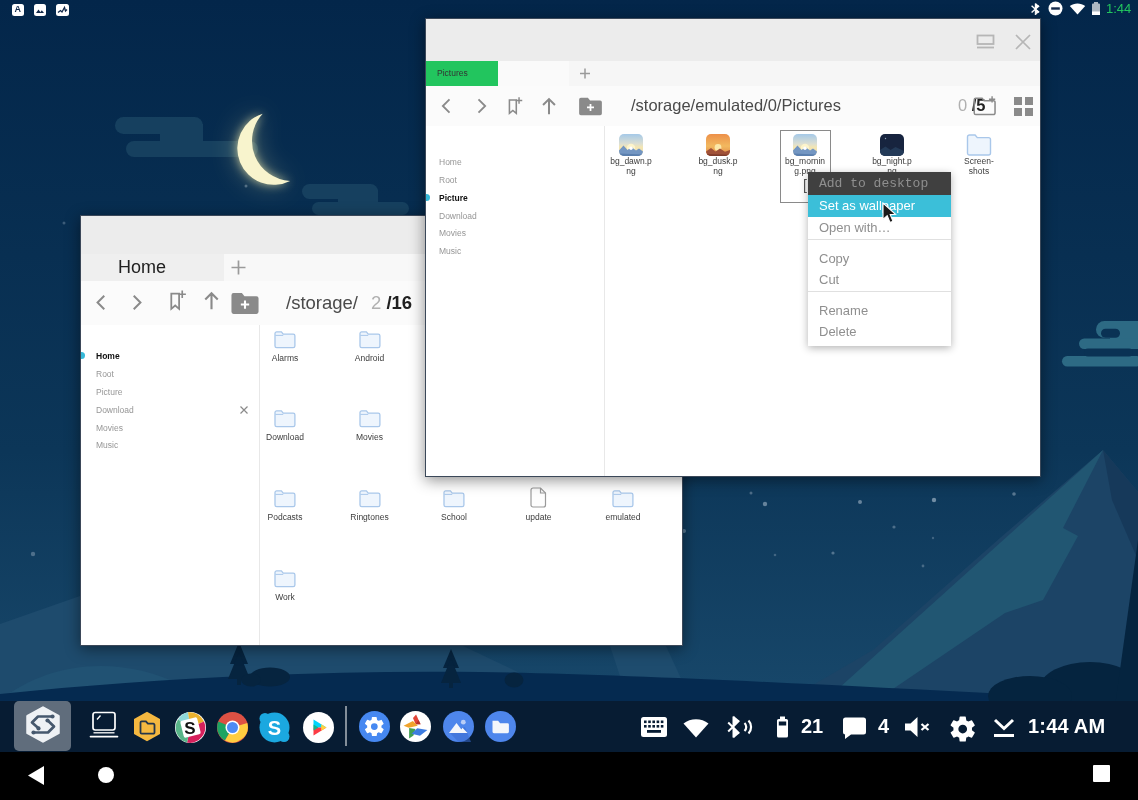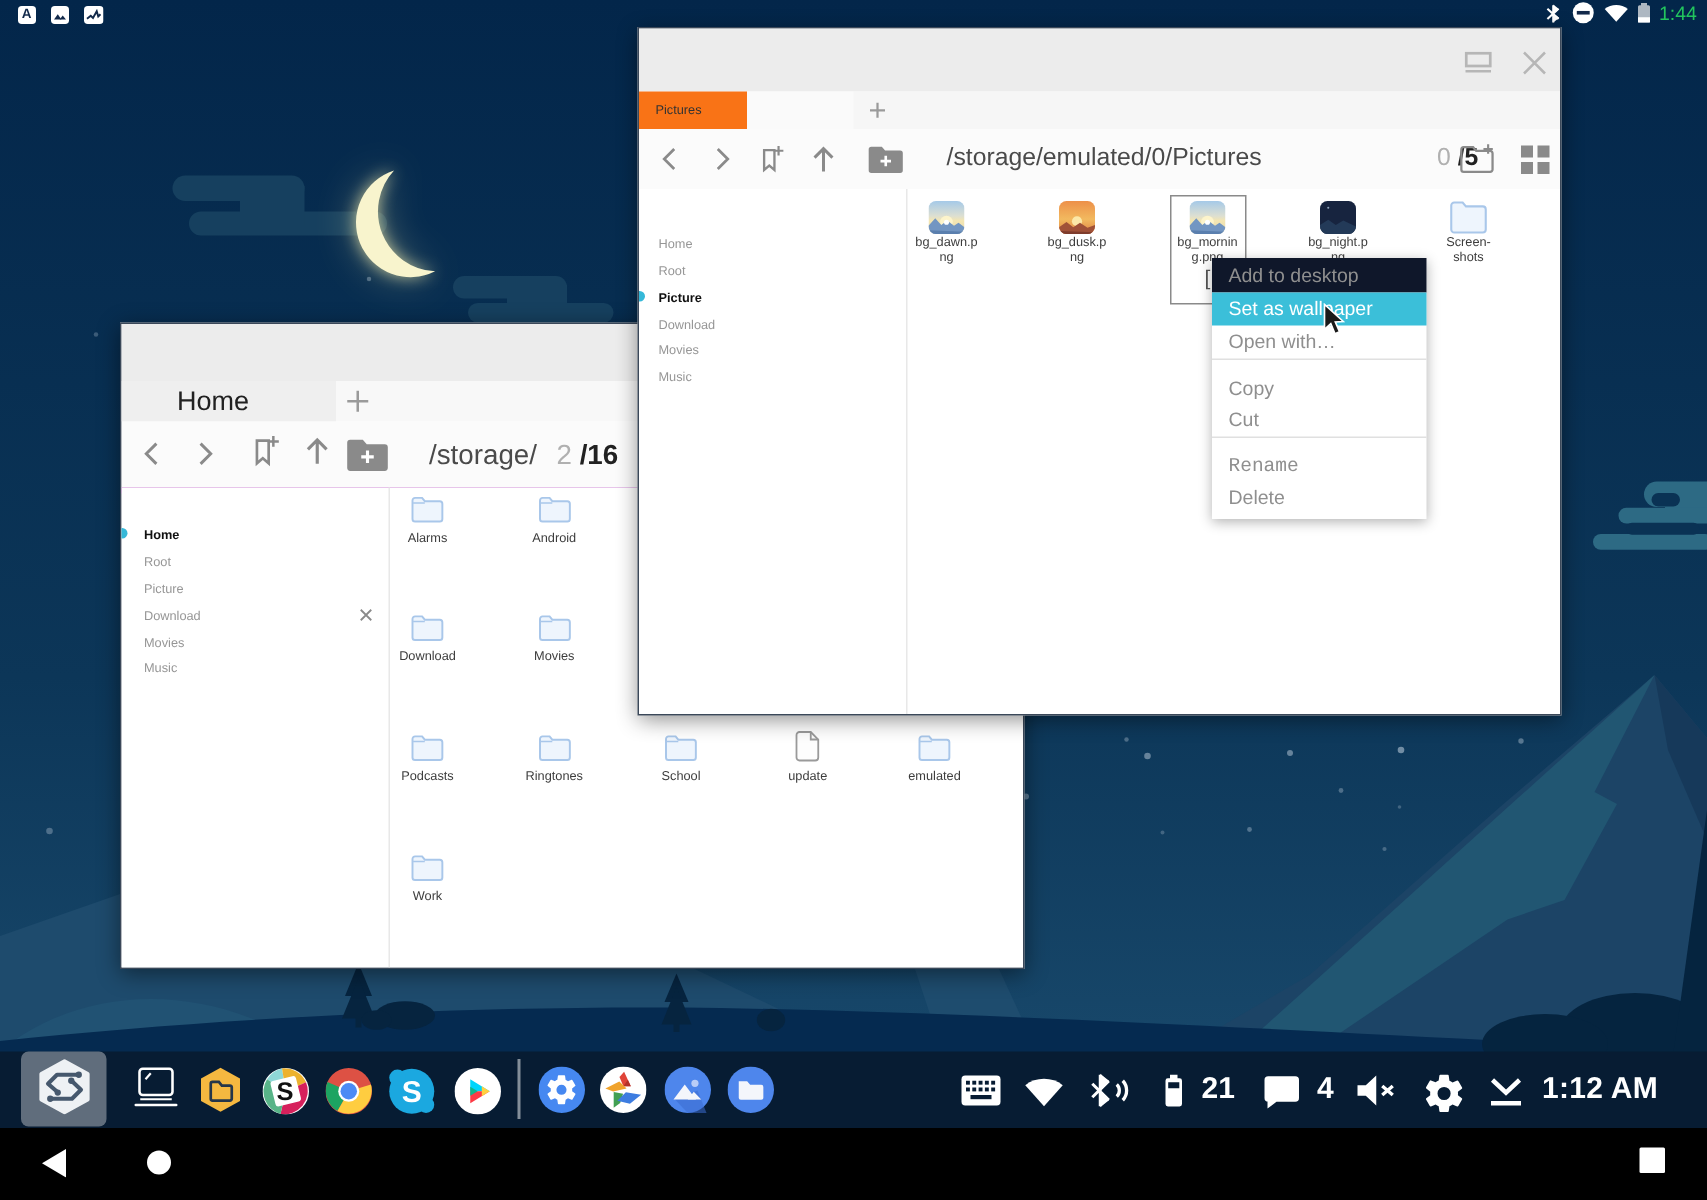--- a/index.html
+++ b/index.html
@@ -245,21 +245,21 @@
   <div class="titlebar" style="height:42px;">
     <svg class="abs" style="left:550px;top:15px;" width="19" height="15" viewBox="0 0 19 15">
           <rect x="1.5" y="1.5" width="16" height="8.5" fill="none" stroke="#b6b6b6" stroke-width="1.8"></rect>
           <path d="M1 13.5 h17" stroke="#b6b6b6" stroke-width="1.8"></path>
         </svg>
     <svg class="abs" style="left:588px;top:14px;" width="18" height="18" viewBox="0 0 18 18">
           <path d="M2 2 L16 16 M16 2 L2 16" stroke="#b6b6b6" stroke-width="1.7"></path>
         </svg>
   </div>
   <div class="tabbar" style="top:42px;height:25px;background:#f6f6f6;">
-    <div class="abs" style="left:0;top:0;width:72px;height:25px;background:#f97316;color:#333;font-size:8.5px;line-height:25px;padding-left:11px;box-sizing:border-box;">Pictures</div>
+    <div class="abs" style="left:0;top:0;width:72px;height:25px;background:#22c55e;color:#333;font-size:8.5px;line-height:25px;padding-left:11px;box-sizing:border-box;">Pictures</div>
     <div class="abs" style="left:72px;top:0;width:71px;height:25px;background:#fafafa;"></div>
     <svg class="abs" style="left:150px;top:0;" width="18" height="25" viewBox="0 0 18 25">
           <path d="M9 7.5v10M4 12.5h10" stroke="#9a9a9a" stroke-width="1.5"></path>
         </svg>
   </div>
   <div class="toolbar" style="top:67px;height:40px;">
     <svg class="abs" style="left:11px;top:10px;" width="20" height="20" viewBox="0 0 24 24">
           <path d="M15 4 L7 12 L15 20" fill="none" stroke="#8a8a8a" stroke-width="2.2"></path>
         </svg>
     <svg class="abs" style="left:45px;top:10px;" width="20" height="20" viewBox="0 0 24 24">
@@ -361,30 +361,30 @@
     <div class="glabel" style="left:180px;top:31px;width:50px;font-size:8.5px;">bg_dawn.p<br>ng</div>
     <div class="glabel" style="left:267px;top:31px;width:50px;font-size:8.5px;">bg_dusk.p<br>ng</div>
     <div class="glabel" style="left:354px;top:31px;width:50px;font-size:8.5px;">bg_mornin<br>g.png</div>
     <div class="glabel" style="left:441px;top:31px;width:50px;font-size:8.5px;">bg_night.p<br>ng</div>
     <div class="glabel" style="left:528px;top:31px;width:50px;font-size:8.5px;">Screen-<br>shots</div>
   </div>
 </div>
 
 <div class="abs" style="left:803px;top:177px;font-size:14px;color:#555;">[</div>
 <div class="abs" id="ctxmenu" style="left:808px;top:172px;width:143px;background:#fff;box-shadow:0 2px 8px rgba(0,0,0,.3);font-size:13px;color:#8f8f8f;">
-  <div style="height:23px;line-height:23px;padding-left:11px;background:#0f172a;">Add to desktop</div>
+  <div style="height:23px;line-height:23px;padding-left:11px;background:#404040;font-family:Liberation Mono, monospace;">Add to desktop</div>
   <div style="height:21.5px;line-height:21.5px;padding-left:11px;background:#3bbfd9;color:#fff;">Set as wallpaper</div>
   <div style="height:22px;line-height:22px;padding-left:11px;">Open with…</div>
   <div style="height:1px;background:#e0e0e0;"></div>
   <div style="height:8px;"></div>
   <div style="height:21.5px;line-height:21.5px;padding-left:11px;">Copy</div>
   <div style="height:21.5px;line-height:21.5px;padding-left:11px;">Cut</div>
   <div style="height:1px;background:#e0e0e0;"></div>
   <div style="height:8px;"></div>
-  <div style="height:21.5px;line-height:21.5px;padding-left:11px;font-family:Liberation Mono, monospace;">Rename</div>
+  <div style="height:21.5px;line-height:21.5px;padding-left:11px;">Rename</div>
   <div style="height:21.5px;line-height:21.5px;padding-left:11px;">Delete</div>
   <div style="height:3px;"></div>
 </div>
 <svg class="abs" style="left:882px;top:202px;" width="15" height="22" viewBox="0 0 15 22">
       <path d="M1 1 L1 17.5 L5.2 13.7 L8 20.5 L11 19.2 L8.2 12.6 L13.5 12.3 Z" fill="#1a1a1a" stroke="#fff" stroke-width="1.1"></path>
     </svg>
 
 <div class="abs" id="taskbar" style="left:0;top:701px;width:1138px;height:51px;background:#071c33;">
 
   <div class="abs" style="left:14px;top:0;width:57px;height:50px;background:rgba(255,255,255,.36);border-radius:5px;"></div>
@@ -516,21 +516,21 @@
     <polygon points="2,8.5 7.5,8.5 14.5,2 14.5,22 7.5,15.5 2,15.5" fill="#fff"></polygon>
     <path d="M18.5 9 l7 6 M25.5 9 l-7 6" stroke="#fff" stroke-width="2.3"></path>
   </svg>
   <svg class="abs" style="left:948px;top:13px;" width="30" height="30" viewBox="0 0 24 24">
     <path d="M19.14,12.94a7.07,7.07,0,0,0,.05-.94,7.07,7.07,0,0,0-.05-.94l2.11-1.65a.5.5,0,0,0,.12-.64l-2-3.46a.5.5,0,0,0-.61-.22l-2.49,1a7.3,7.3,0,0,0-1.63-.94l-.38-2.65A.5.5,0,0,0,13.77,2H9.77a.5.5,0,0,0-.49.42L8.9,5.07a7.3,7.3,0,0,0-1.63.94l-2.49-1a.5.5,0,0,0-.61.22l-2,3.46a.5.5,0,0,0,.12.64L4.4,11.06a7.07,7.07,0,0,0-.05.94,7.07,7.07,0,0,0,.05.94L2.29,14.59a.5.5,0,0,0-.12.64l2,3.46a.5.5,0,0,0,.61.22l2.49-1a7.3,7.3,0,0,0,1.63.94l.38,2.65a.5.5,0,0,0,.49.42h4a.5.5,0,0,0,.49-.42l.38-2.65a7.3,7.3,0,0,0,1.63-.94l2.49,1a.5.5,0,0,0,.61-.22l2-3.46a.5.5,0,0,0-.12-.64ZM11.77,15.5a3.5,3.5,0,1,1,3.5-3.5A3.5,3.5,0,0,1,11.77,15.5Z" fill="#fff"></path>
   </svg>
   <svg class="abs" style="left:990px;top:15px;" width="28" height="23" viewBox="0 0 28 23">
     <path d="M5 4 L14 12.5 L23 4" fill="none" stroke="#fff" stroke-width="3"></path>
     <path d="M4 19.5 h20" stroke="#fff" stroke-width="3"></path>
   </svg>
-  <div class="abs" style="left:1028px;top:14px;font-size:20px;color:#fff;font-weight:bold;letter-spacing:.2px;">1:12 AM</div>
+  <div class="abs" style="left:1028px;top:14px;font-size:20px;color:#fff;font-weight:bold;letter-spacing:.2px;">1:44 AM</div>
 </div>
 
 <div class="abs" id="navbar" style="left:0;top:752px;width:1138px;height:48px;background:#000;">
   <svg class="abs" style="left:26px;top:14px;" width="20" height="19" viewBox="0 0 20 19">
         <polygon points="18,0 18,19 2,9.5" fill="#fff"></polygon>
       </svg>
   <div class="abs" style="left:98px;top:15px;width:16px;height:16px;border-radius:50%;background:#fff;"></div>
   <div class="abs" style="left:1093px;top:13px;width:17px;height:17px;background:#fff;border-radius:1px;"></div>
 </div>
 

